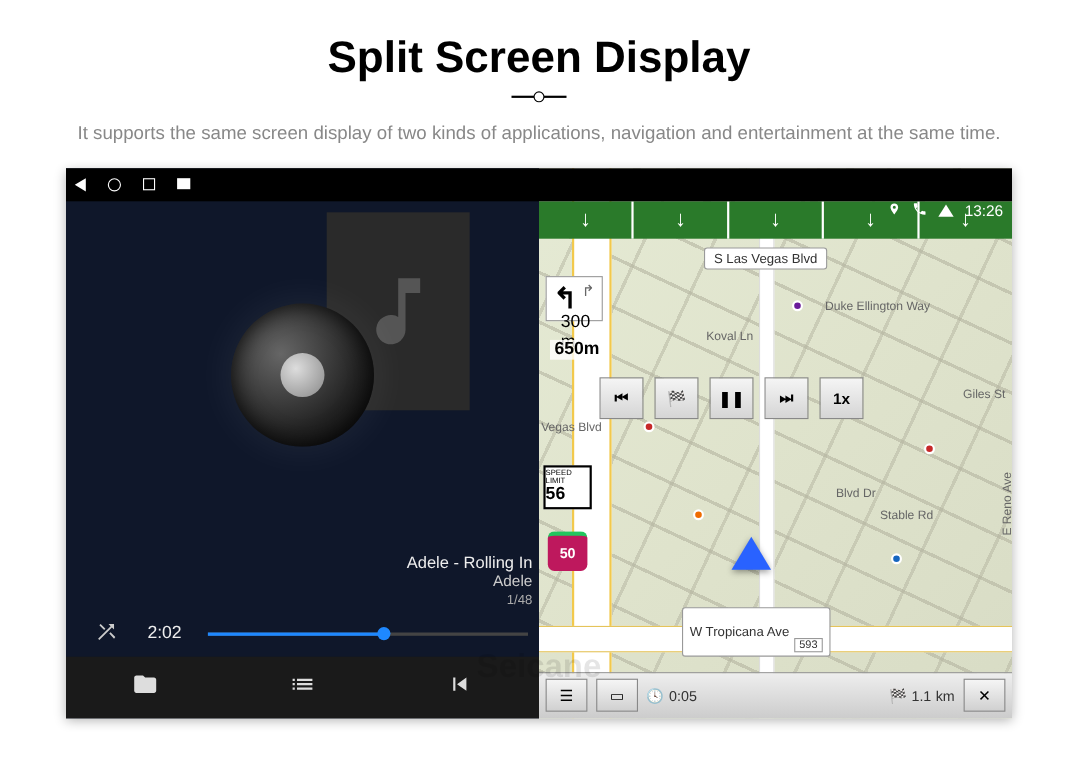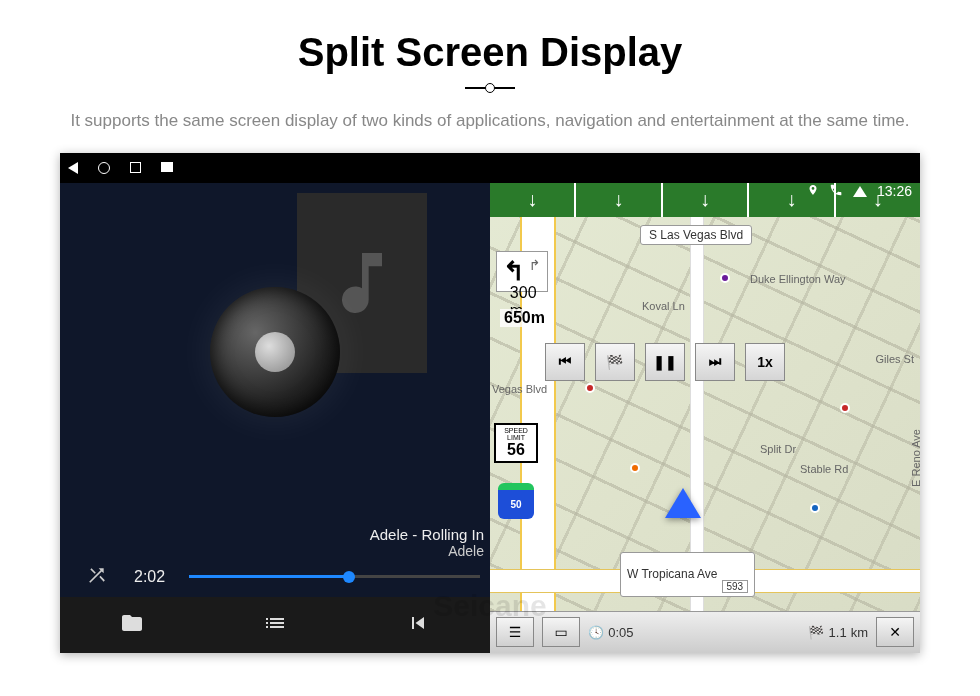--- a/index.html
+++ b/index.html
@@ -63,24 +63,24 @@
   .sl-bottom{ bottom:56px; left:130px; display:flex; gap:4px; align-items:center; padding:3px 6px;}
   .sl-bottom .num{ border:1px solid #999; padding:0 4px; font-size:10px;margin-top:24px;}
   .map-text { position:absolute; font-size:11px; color:#666;}
   .turn-panel{ position:absolute; top:98px; left:6px; background:#fff; border:1px solid #999; padding:4px 6px; display:flex; gap:4px; align-items:flex-start;}
   .turn-arrow1{ font-size:26px; font-weight:bold;}
   .turn-arrow2{ font-size:14px; color:#666;}
   .turn-dist{ font-size:16px; position:absolute; top:28px; right:4px;}
   .turn-meters{ position:absolute; top:156px; left:10px; font-size:16px; font-weight:bold; background:rgba(255,255,255,0.8); padding:0 4px;}
   .map-ctrl-row{ position:absolute; top:190px; left:55px; display:flex; gap:10px;}
   .map-btn{ width:40px;height:38px; background:linear-gradient(#f5f5f5,#d5d5d5); border:1px solid #888; display:flex;align-items:center;justify-content:center; font-size:14px; font-weight:bold;}
-  .speed-box{ position:absolute; left:4px; top:270px; width:44px; background:#fff; border:2px solid #000; text-align:center; padding:2px 0;}
+  .speed-box{ position:absolute; left:4px; top:270px; width:44px; background:#fff; border:2px solid #000; text-align:left; padding:2px 0;}
   .speed-box .sl{ font-size:7px; line-height:1;}
   .speed-box .sn{ font-size:16px; font-weight:bold;}
-  .shield{ position:absolute; left:8px; top:330px; width:36px;height:36px; background:#1d4ed8; border-radius:6px; display:flex;align-items:center;justify-content:center;color:#fff;font-weight:bold; font-size:10px; border-top:7px solid #22c55e;}
+  .shield{ position:absolute; left:8px; top:330px; width:36px;height:36px; background:#be185d; border-radius:6px; display:flex;align-items:center;justify-content:center;color:#fff;font-weight:bold; font-size:13px; border-top:4px solid #22c55e;}
   .cursor{ position:absolute; left:175px; top:335px; width:0;height:0; border-left:18px solid transparent; border-right:18px solid transparent; border-bottom:30px solid #2962ff; filter:drop-shadow(0 2px 3px rgba(0,0,0,0.4));}
   .map-bottom{ position:absolute; left:0;right:0;bottom:0; height:42px; background:linear-gradient(#eee,#ccc); border-top:1px solid #999; display:flex; align-items:center; padding:0 6px; gap:8px;}
   .mb-btn{ width:38px;height:30px; background:linear-gradient(#f5f5f5,#d0d0d0); border:1px solid #888; display:flex;align-items:center;justify-content:center; font-size:14px;}
   .mb-info{ display:flex; align-items:center; gap:4px; font-size:13px; color:#333;}
   .mb-info.right{ margin-left:auto;}
   .watermark{ position:absolute; left:50%; bottom:30px; transform:translateX(-50%); font-size:30px; color:rgba(0,0,0,0.1); font-weight:bold; pointer-events:none;}
   .poi { position:absolute; width:10px;height:10px; background:#c62828; border-radius:50%; border:2px solid #fff;}
   .poi.p1{top:230px;left:95px;} .poi.p2{top:310px;left:140px;background:#ef6c00;} .poi.p3{top:350px;left:320px;background:#1565c0;}
   .poi.p4{top:250px;left:350px;} .poi.p5{top:120px;left:230px;background:#6a1b9a;}
   .stat-pad-left{ width:50%;}
@@ -124,20 +124,21 @@
       <div class="album-area">
         <div class="note-box">
           <svg viewBox="0 0 24 24">
               <path d="M12 3v10.55A4 4 0 1014 17V7h4V3h-6z"></path>
             </svg>
         </div>
         <div class="dial"></div>
       </div>
       <div class="track-info">Adele - Rolling In</div>
       <div class="track-artist">Adele</div>
+      <div class="track-count">1/48</div>
       <div class="progress-row">
         <span>
           <svg class="shuffle" viewBox="0 0 24 24" fill="#ccc">
               <path d="M10.6 9.2L5.4 4 4 5.4 9.2 10.6 10.6 9.2zM14 4h6v6l-2.3-2.3L4 21.4 2.6 20 16.3 6.3 14 4zm.8 10.4l1.4-1.4 5.2 5.2L20 20l-5.2-5.6z"></path>
             </svg>
         </span>
         <span class="time">2:02</span>
         <div class="prog">
           <div class="prog-fill"></div>
             <div class="prog-dot"></div>
@@ -189,21 +190,21 @@
         <span class="turn-arrow2">↱</span>
         <div class="turn-dist">300 m</div>
       </div>
     </div>
     <div class="turn-meters">650m</div>
 
     <div class="map-text" style="top:100px;left:152px;margin-top:47px;">Koval Ln</div>
     <div class="map-text" style="top:120px;left:260px;">Duke Ellington Way</div>
     <div class="map-text" style="top:230px;left:2px;">Vegas Blvd</div>
     <div class="map-text" style="top:200px;right:6px;">Giles St</div>
-    <div class="map-text" style="top:290px;left:270px;">Split Dr</div>
+    <div class="map-text" style="top:290px;left:270px;">Blvd Dr</div>
     <div class="map-text" style="top:310px;left:310px;">Stable Rd</div>
     <div class="map-text" style="top:270px;right:4px;transform:rotate(-90deg);transform-origin:right;">E Reno Ave</div>
 
     <div class="map-ctrl-row">
       <div class="map-btn">⏮</div>
       <div class="map-btn">🏁</div>
       <div class="map-btn">❚❚</div>
       <div class="map-btn">⏭</div>
       <div class="map-btn">1x</div>
     </div>

